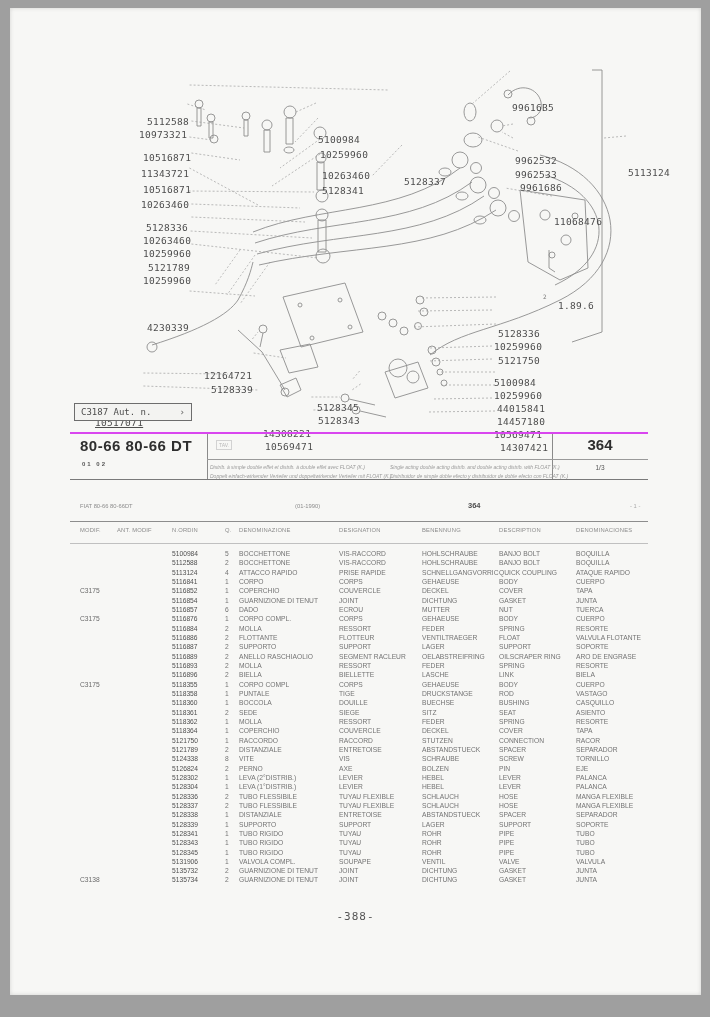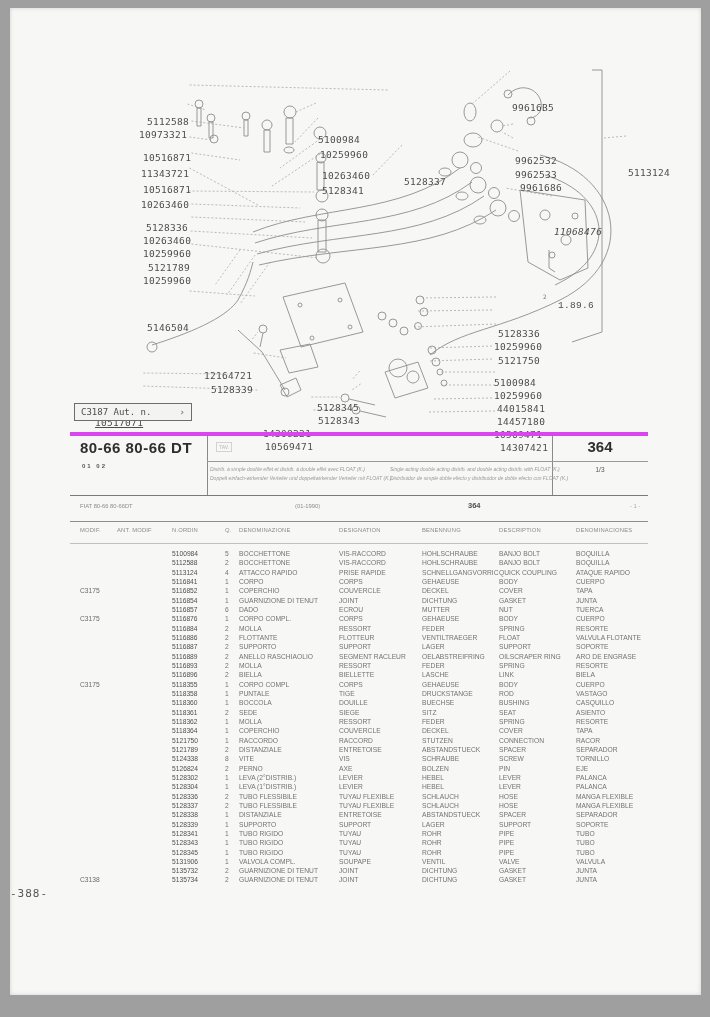--- a/index.html
+++ b/index.html
@@ -11,22 +11,22 @@
   #sketch{position:absolute;left:-10px;top:-8px;width:710px;height:1017px;pointer-events:none;}
   #labels{position:absolute;left:-10px;top:-8px;width:710px;height:1017px;}
   .plabel{position:absolute;font:9.5px "DejaVu Sans Mono",monospace;color:#4d4d4d;
           letter-spacing:.3px;white-space:nowrap;margin-top:36px;}
   .plabel.tiny{font-size:6px;color:#777;}
   .refbox{position:absolute;left:64px;top:395px;width:118px;height:18px;border:1px solid #6d6d6d;
           font:9px "DejaVu Sans Mono",monospace;color:#4d4d4d;display:flex;align-items:center;
           padding:0 6px;box-sizing:border-box;background:#f3f3f1;}
   .refbox .arrow{margin-left:auto;color:#555;}
   
-  .band{position:absolute;left:60px;top:424px;width:578px;height:64px;
-        border-top:4px solid #d946ef;border-bottom:1px solid #7a7a7a;box-sizing:border-box;}
+  .band{position:absolute;left:60px;top:424px;width:578px;height:48px;
+        border-top:2px solid #d946ef;border-bottom:1px solid #7a7a7a;box-sizing:border-box;}
   .band .v1{position:absolute;left:137px;top:0;bottom:0;width:1px;background:#8a8a8a;}
   .band .v2{position:absolute;left:482px;top:0;bottom:0;width:1px;background:#8a8a8a;}
   .band .hmid{position:absolute;left:137px;right:0;top:25px;height:1px;background:#9a9a9a;}
   .model{position:absolute;left:10px;top:3px;font-weight:bold;font-size:15px;letter-spacing:.5px;color:#2e2e2e;}
   .model-sub{position:absolute;left:12px;top:27px;font-size:6px;font-weight:bold;color:#555;letter-spacing:2px;}
   .tav{position:absolute;left:146px;top:6px;font-size:5px;color:#b8b8b8;border:1px solid #d2d2d2;padding:1px 2px;}
   .band-title{position:absolute;left:170px;top:5px;font-weight:bold;font-size:10.5px;color:#2e2e2e;white-space:nowrap;}
   .subtl{position:absolute;font-size:5px;font-style:italic;color:#9a9a9a;white-space:nowrap;}
   .s1{left:140px;top:30px;} .s2{left:320px;top:30px;} .s3{left:140px;top:39px;} .s4{left:320px;top:39px;}
   .pagenum{position:absolute;left:482px;right:0;top:2px;text-align:center;font-size:15px;font-weight:bold;color:#2e2e2e;}
@@ -40,21 +40,21 @@
   .rule1{position:absolute;left:60px;top:513px;width:578px;height:1px;background:#8d8d8d;}
   .rule2{position:absolute;left:60px;top:535px;width:578px;height:1px;background:#c0c0c0;}
   .thead,.trow{display:grid;grid-template-columns:37px 55px 53px 14px 100px 83px 77px 77px 1fr;
                padding-left:10px;box-sizing:border-box;width:578px;}
   .thead{position:absolute;left:60px;top:519px;font-size:5.8px;color:#8c8c8c;letter-spacing:.2px;}
   #rows{position:absolute;left:60px;top:541px;width:578px;}
   .trow{height:9.34px;font-size:6.7px;color:#737373;line-height:9.34px;white-space:nowrap;}
   .trow span{overflow:hidden;}
   .trow .c0{color:#6a6a6a;}
   .trow .c2{color:#4f4f4f;}
-  .footer{position:absolute;left:0;right:0;top:879px;
+  .footer{position:absolute;left:0;right:0;top:902px;text-align:center;
           font:11px "DejaVu Sans Mono",monospace;color:#555;letter-spacing:1px;}
 </style>
 </head>
 <body>
 
 <div class="paper">
 
   <svg id="sketch" viewBox="0 0 710 1017" xmlns="http://www.w3.org/2000/svg">
     <g stroke="#8d8d8d" fill="none" stroke-width="0.9">
       <circle cx="199" cy="104" r="4"></circle>
@@ -185,34 +185,34 @@
       <span class="plabel" style="left: 139px; top: 93px;">10973321</span>
       <span class="plabel" style="left: 143px; top: 116px;">10516871</span>
       <span class="plabel" style="left: 141px; top: 132px; text-align: center;">11343721</span>
       <span class="plabel" style="left: 143px; top: 148px;">10516871</span>
       <span class="plabel" style="left: 141px; top: 163px;">10263460</span>
       <span class="plabel" style="left: 146px; top: 186px;">5128336</span>
       <span class="plabel" style="left: 143px; top: 199px;">10263460</span>
       <span class="plabel" style="left: 143px; top: 212px;">10259960</span>
       <span class="plabel" style="left: 148px; top: 226px;">5121789</span>
       <span class="plabel" style="left: 143px; top: 239px;">10259960</span>
-      <span class="plabel" style="left: 147px; top: 286px;">5146504</span>
+      <span class="plabel" style="left: 147px; top: 286px;">4230339</span>
       <span class="plabel" style="left: 318px; top: 98px;">5100984</span>
       <span class="plabel" style="left: 320px; top: 113px;">10259960</span>
       <span class="plabel" style="left: 322px; top: 134px;">10263460</span>
       <span class="plabel" style="left: 322px; top: 149px;">5128341</span>
       <span class="plabel" style="left: 404px; top: 140px;">5128337</span>
       <span class="plabel" style="left: 512px; top: 66px;">99616B5</span>
       <span class="plabel" style="left: 628px; top: 131px;">5113124</span>
       <span class="plabel" style="left: 515px; top: 119px;">9962532</span>
       <span class="plabel" style="left: 515px; top: 133px;">9962533</span>
       <span class="plabel" style="left: 520px; top: 146px;">9961686</span>
-      <span class="plabel" style="left: 554px; top: 190px; font-style: italic;">11068476</span>
+      <span class="plabel" style="left: 554px; top: 180px;">11068476</span>
       <span class="plabel tiny" style="left: 543px; top: 257px;">2</span>
-      <span class="plabel" style="left: 558px; top: 264px; font-family: Liberation Mono, monospace;">1.89.6</span>
+      <span class="plabel" style="left: 558px; top: 264px;">1.89.6</span>
       <span class="plabel" style="left: 498px; top: 292px;">5128336</span>
       <span class="plabel" style="left: 494px; top: 305px;">10259960</span>
       <span class="plabel" style="left: 498px; top: 319px;">5121750</span>
       <span class="plabel" style="left: 494px; top: 341px;">5100984</span>
       <span class="plabel" style="left: 494px; top: 354px;">10259960</span>
       <span class="plabel" style="left: 497px; top: 367px;">44015841</span>
       <span class="plabel" style="left: 497px; top: 380px;">14457180</span>
       <span class="plabel" style="left: 494px; top: 393px;">10569471</span>
       <span class="plabel" style="left: 500px; top: 406px;">14307421</span>
       <span class="plabel" style="left: 204px; top: 334px; text-align: right;">12164721</span>

